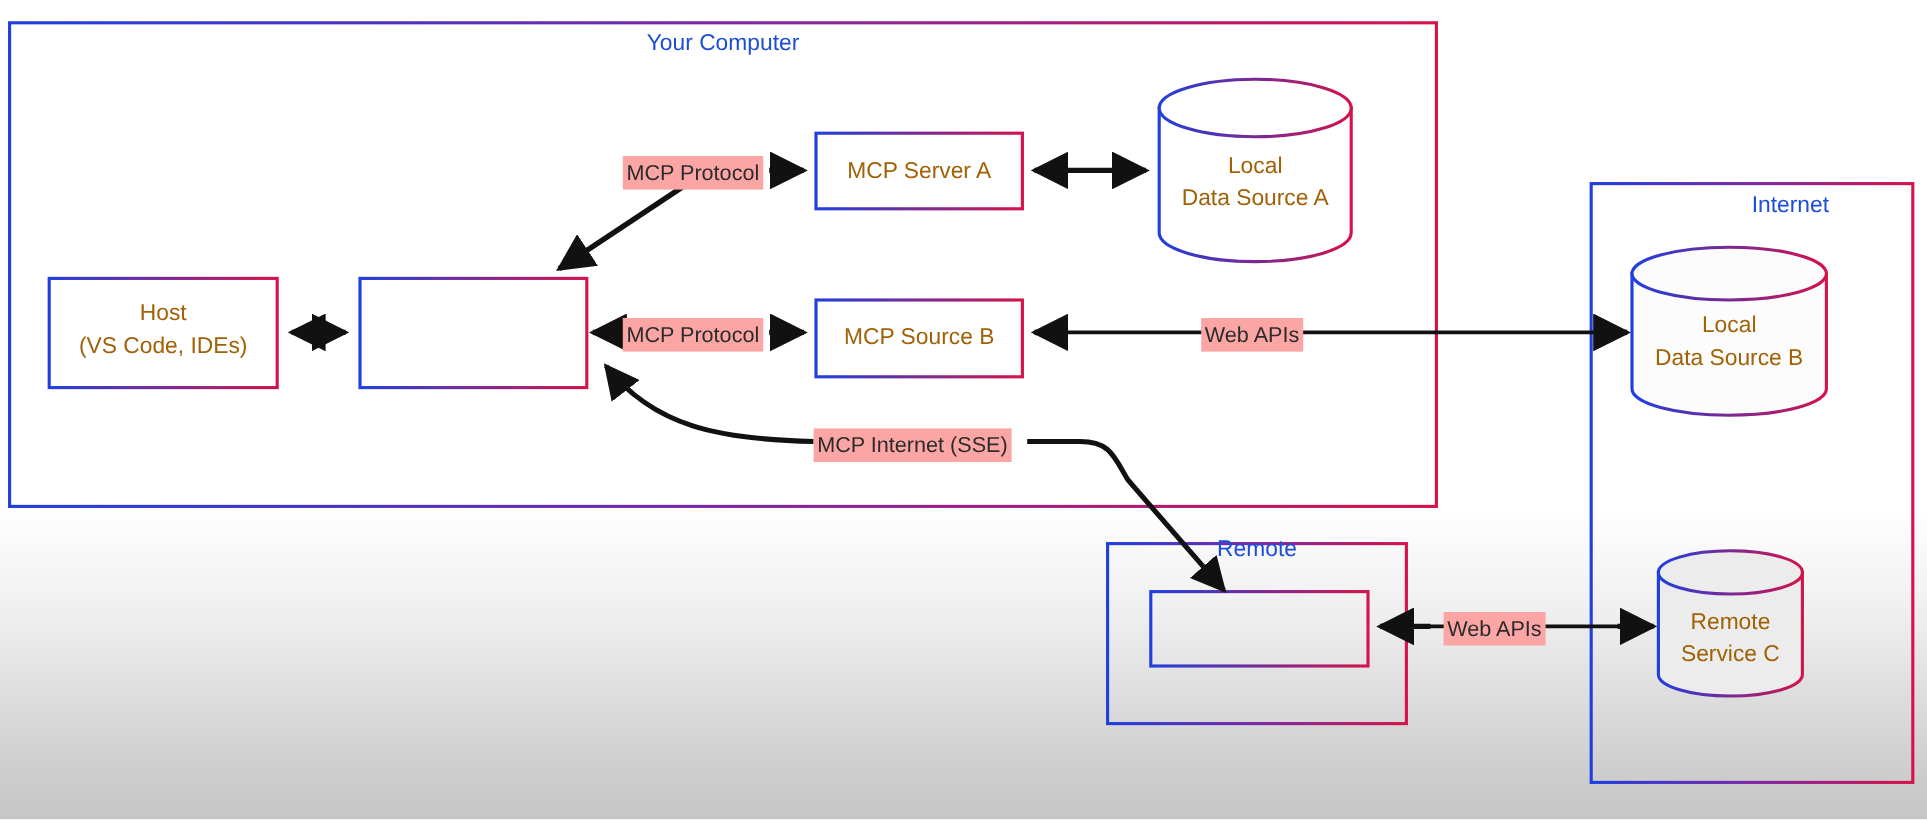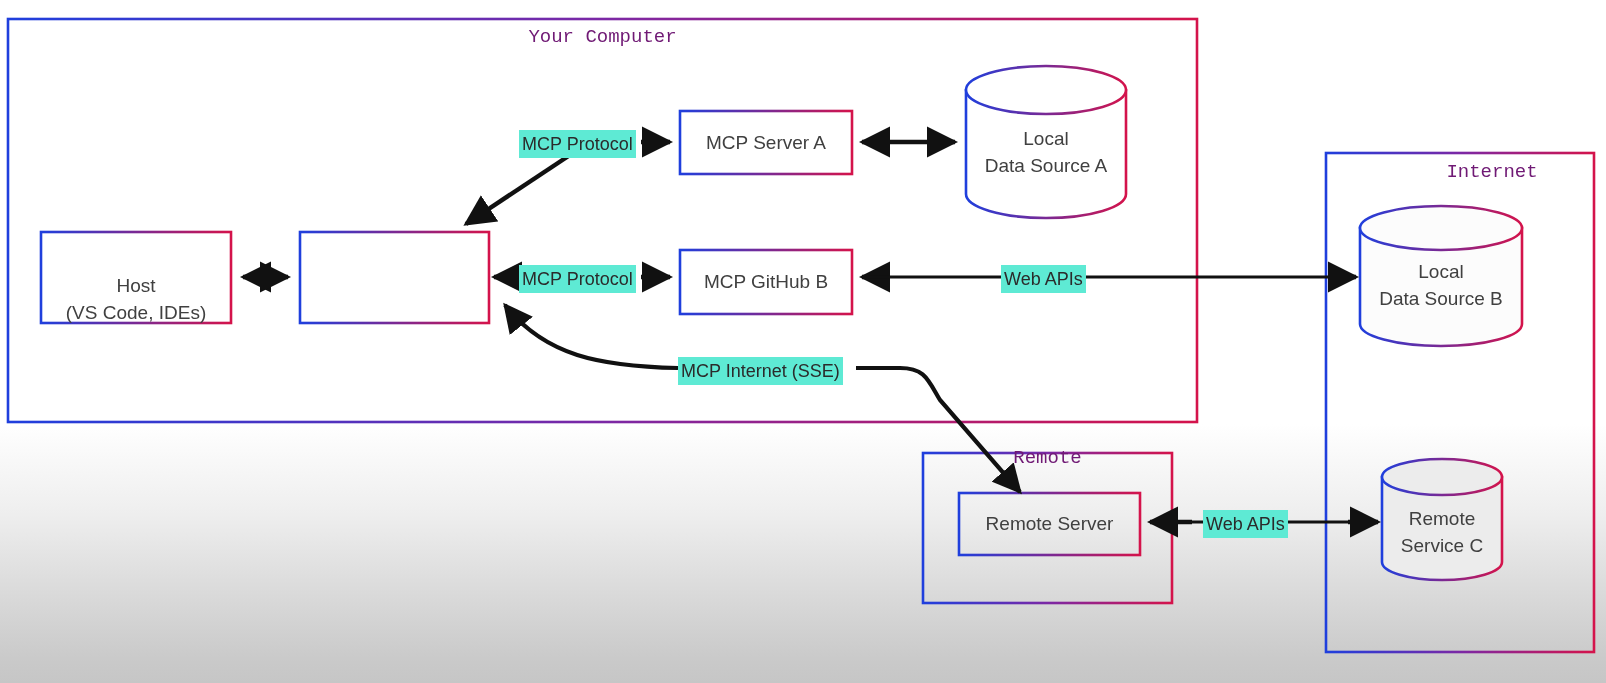--- a/index.html
+++ b/index.html
@@ -28,38 +28,37 @@
     background: linear-gradient(to bottom, #ffffff 0%, #fbfbfb 8%, #eeeeee 35%, #dcdcdc 62%, #c9c9c9 92%, #c6c6c6 100%);
   }
   #svg-layer {
     position: absolute;
     left: 0; top: 0;
     width: 1606px;
     height: 683px;
   }
   .node-label {
     position: absolute;
-    color: #404040;
+    color: #a16207;
     font-size: 19px;
     line-height: 27px;
     text-align: center;
     white-space: pre-line;
     pointer-events: none;
   }
   .container-title {
     position: absolute;
-    color: #701a75;
+    color: #1d4ed8;
     font-size: 19px;
     text-align: center;
     white-space: nowrap;
-    font-family: Liberation Mono, monospace;
   }
   .edge-label {
     position: absolute;
-    background: #5eead4;
+    background: #fca5a5;
     color: #2b2b2b;
     font-size: 18px;
     line-height: 24px;
     padding: 2px 3px;
     white-space: nowrap;
   }
 </style>
 </head>
 <body>
 
@@ -144,29 +143,28 @@
     <line x1="1185" y1="522" x2="1378" y2="522" stroke="#111111" stroke-width="3.2"></line>
     <line x1="1348" y1="522" x2="1378" y2="522" stroke="#111111" stroke-width="4.5" marker-end="url(#arrow-end)"></line>
   </svg>
 
   <div class="container-title" style="left:8px; top:26px; width:1189px;">Your Computer</div>
 
   <div class="container-title" style="left:1326px; top:161px; width:268px;padding-left:32px;">Internet</div>
 
   <div class="container-title" style="left:923px; top:447px; width:249px;">Remote</div>
 
-  <div class="node-label" style="left:41px; top:248px; width:190px;margin-top:24px;">Host
+  <div class="node-label" style="left:41px; top:248px; width:190px;">Host
 (VS Code, IDEs)</div>
 
 
   <div class="node-label" style="left:680px; top:129px; width:172px;">MCP Server A</div>
 
-  <div class="node-label" style="left:680px; top:268px; width:172px;">MCP GitHub B</div>
+  <div class="node-label" style="left:680px; top:268px; width:172px;">MCP Source B</div>
 
-  <div class="node-label" style="left:959px; top:510px; width:181px;">Remote Server</div>
 
   <div class="node-label" style="left:966px; top:125px; width:160px;">Local
 Data Source A</div>
 
   <div class="node-label" style="left:1360px; top:258px; width:162px;">Local
 Data Source B</div>
 
   <div class="node-label" style="left:1382px; top:505px; width:120px;">Remote
 Service C</div>
 

